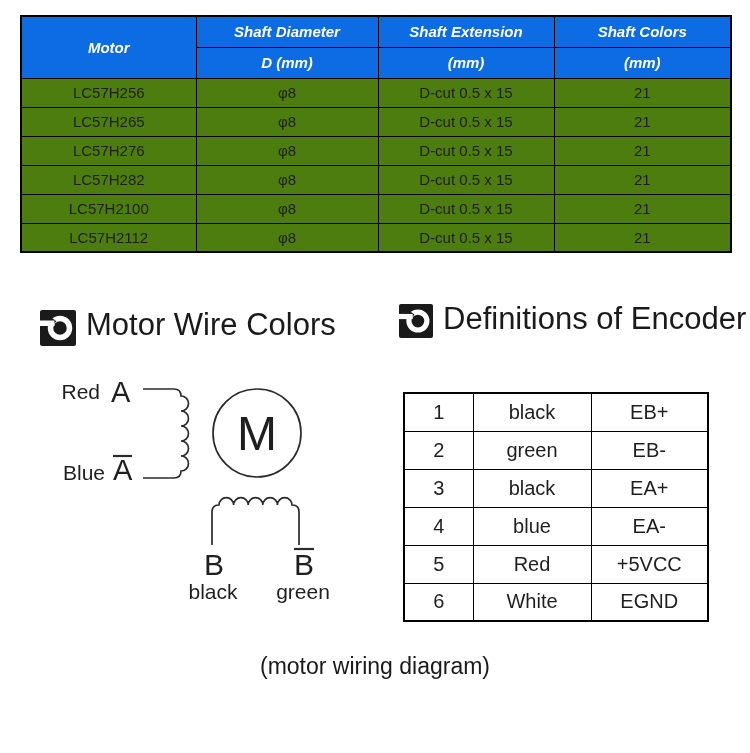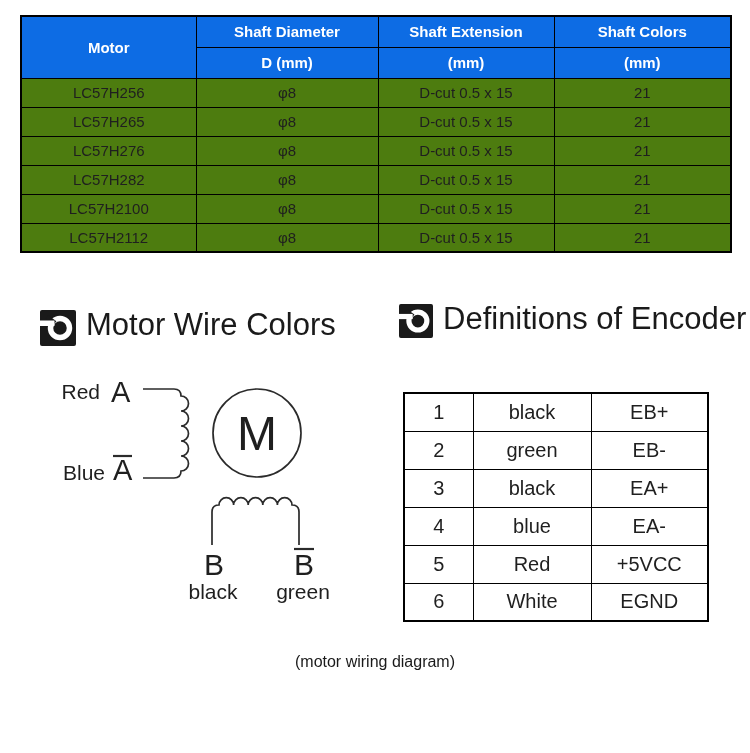--- a/index.html
+++ b/index.html
@@ -27,20 +27,21 @@
   }
   table.spec, table.spec th, table.spec td { border: 1px solid #000000; }
   table.spec { border: 2px solid #000000; }
   table.spec th {
     background: #0d6ce4;
     color: #ffffff;
     font-weight: 700;
     text-align: center;
     vertical-align: middle;
     height: 31px;
+    font-style: italic;
   }
   table.spec td {
     text-align: center;
     vertical-align: middle;
     height: 29px;
     background: #4d7c0f;
   }
 
   
   .section-heading {
@@ -85,21 +86,21 @@
     font-family: "Liberation Sans", sans-serif;
     fill: #1f1f1f;
   }
 
   
   .caption {
     position: absolute;
     left: 0; top: 653px;
     width: 750px;
     text-align: center;
-    font-size: 16px;
+    font-size: 23px;
     color: #1a1a1a;
   }
 </style>
 </head>
 <body>
 
 <div class="page">
 
   <table class="spec">
     <colgroup>

